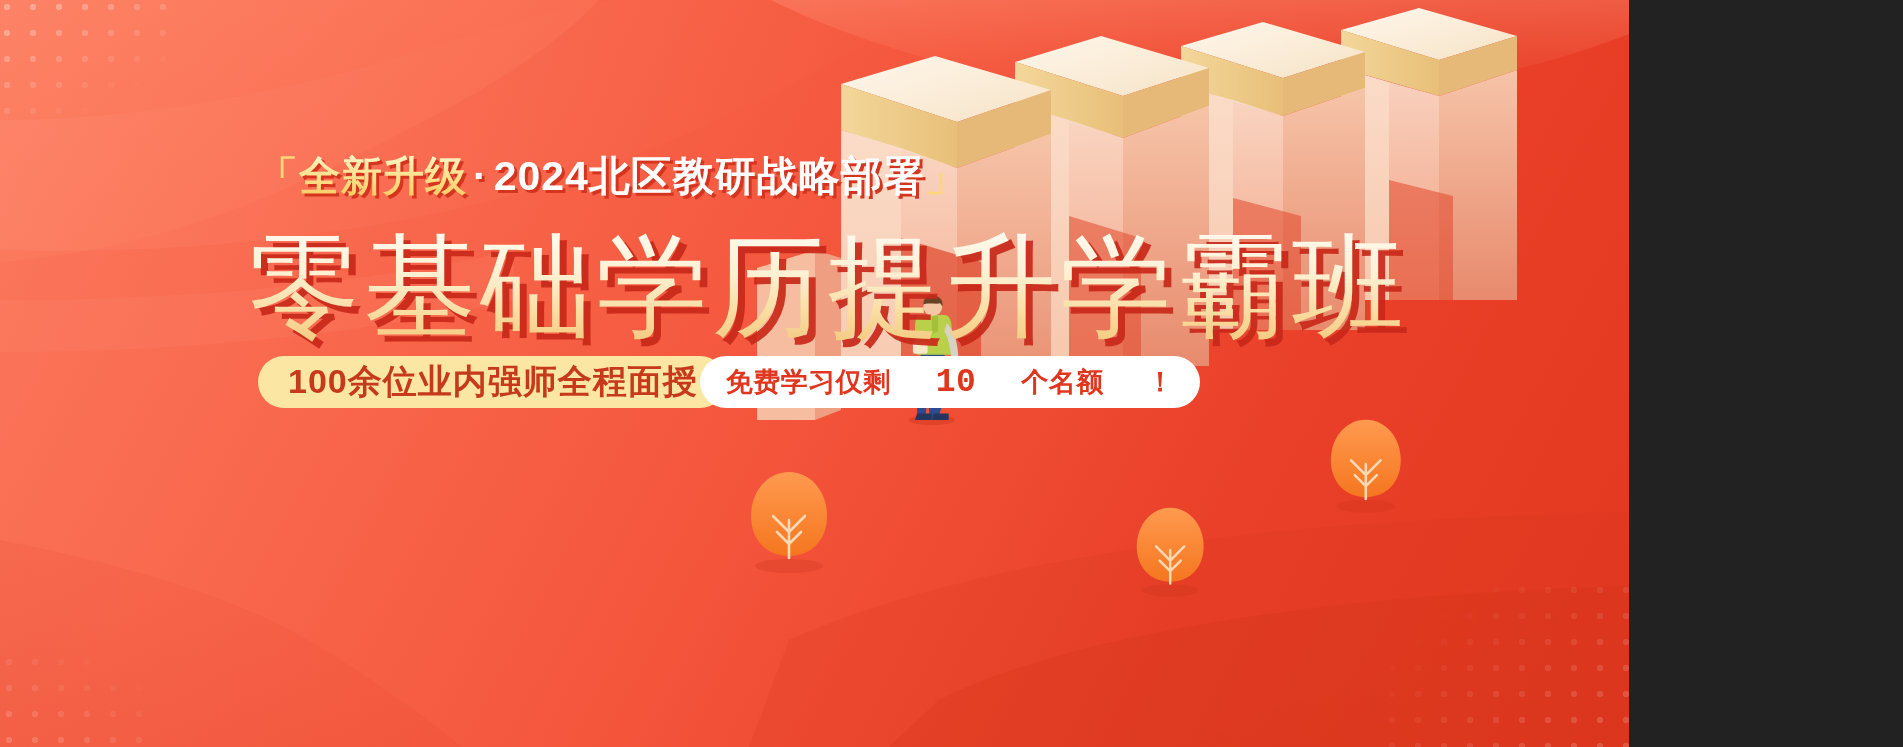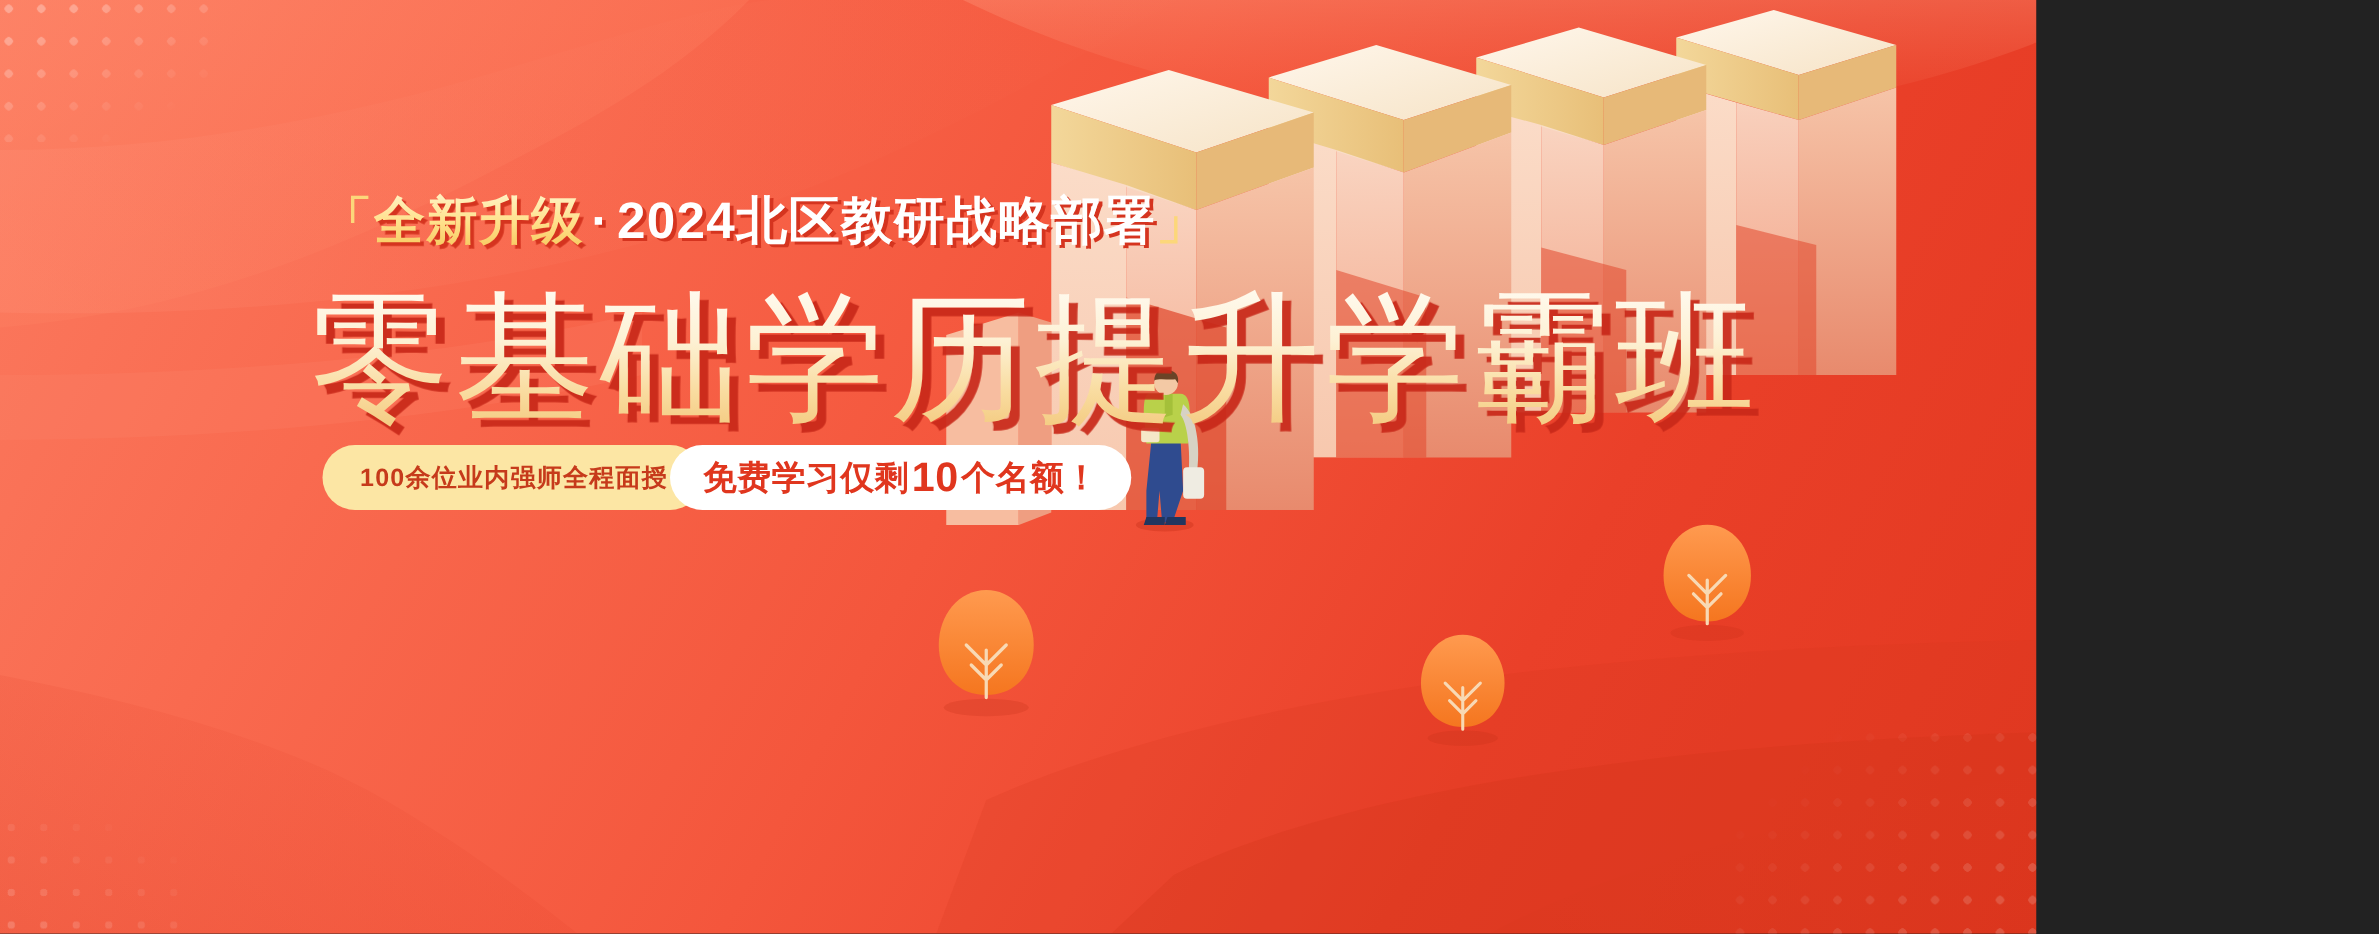--- a/index.html
+++ b/index.html
@@ -67,31 +67,32 @@
 
   
   .pillrow{position:absolute;left:258px;top:356px;display:flex;align-items:center;}
   .pill{
     display:flex;align-items:center;justify-content:center;
     height:52px;border-radius:26px;white-space:nowrap;
     font-weight:700;
   }
   .pill-a{
     background:#fce6a4;color:#c63a1b;
-    font-size:20px;letter-spacing:1px;
+    font-size:34px;letter-spacing:1px;
     padding:0 28px 0 30px;
     margin-right:-26px;
   }
   .pill-b{
     background:#ffffff;color:#e0361e;
     font-size:27px;letter-spacing:.5px;
     padding:0 26px;position:relative;z-index:2;
     box-shadow:0 0 0 0 rgba(0,0,0,0);
-  }
-  .pill-b .num{font-size:33px;font-weight:900;padding:0 2px;}
+    gap:43px;
+  }
+  .pill-b .num{font-size:33px;font-weight:900;padding:0 2px;font-family:Liberation Mono, monospace;}
   .pill-b .bang{font-weight:900;}
 
   
   .illus{position:absolute;right:0;top:0;width:900px;height:747px;}
   .illus svg{position:absolute;right:0;bottom:0;width:900px;height:747px;}
 </style>
 </head>
 <body>
 
 <div class="banner">

